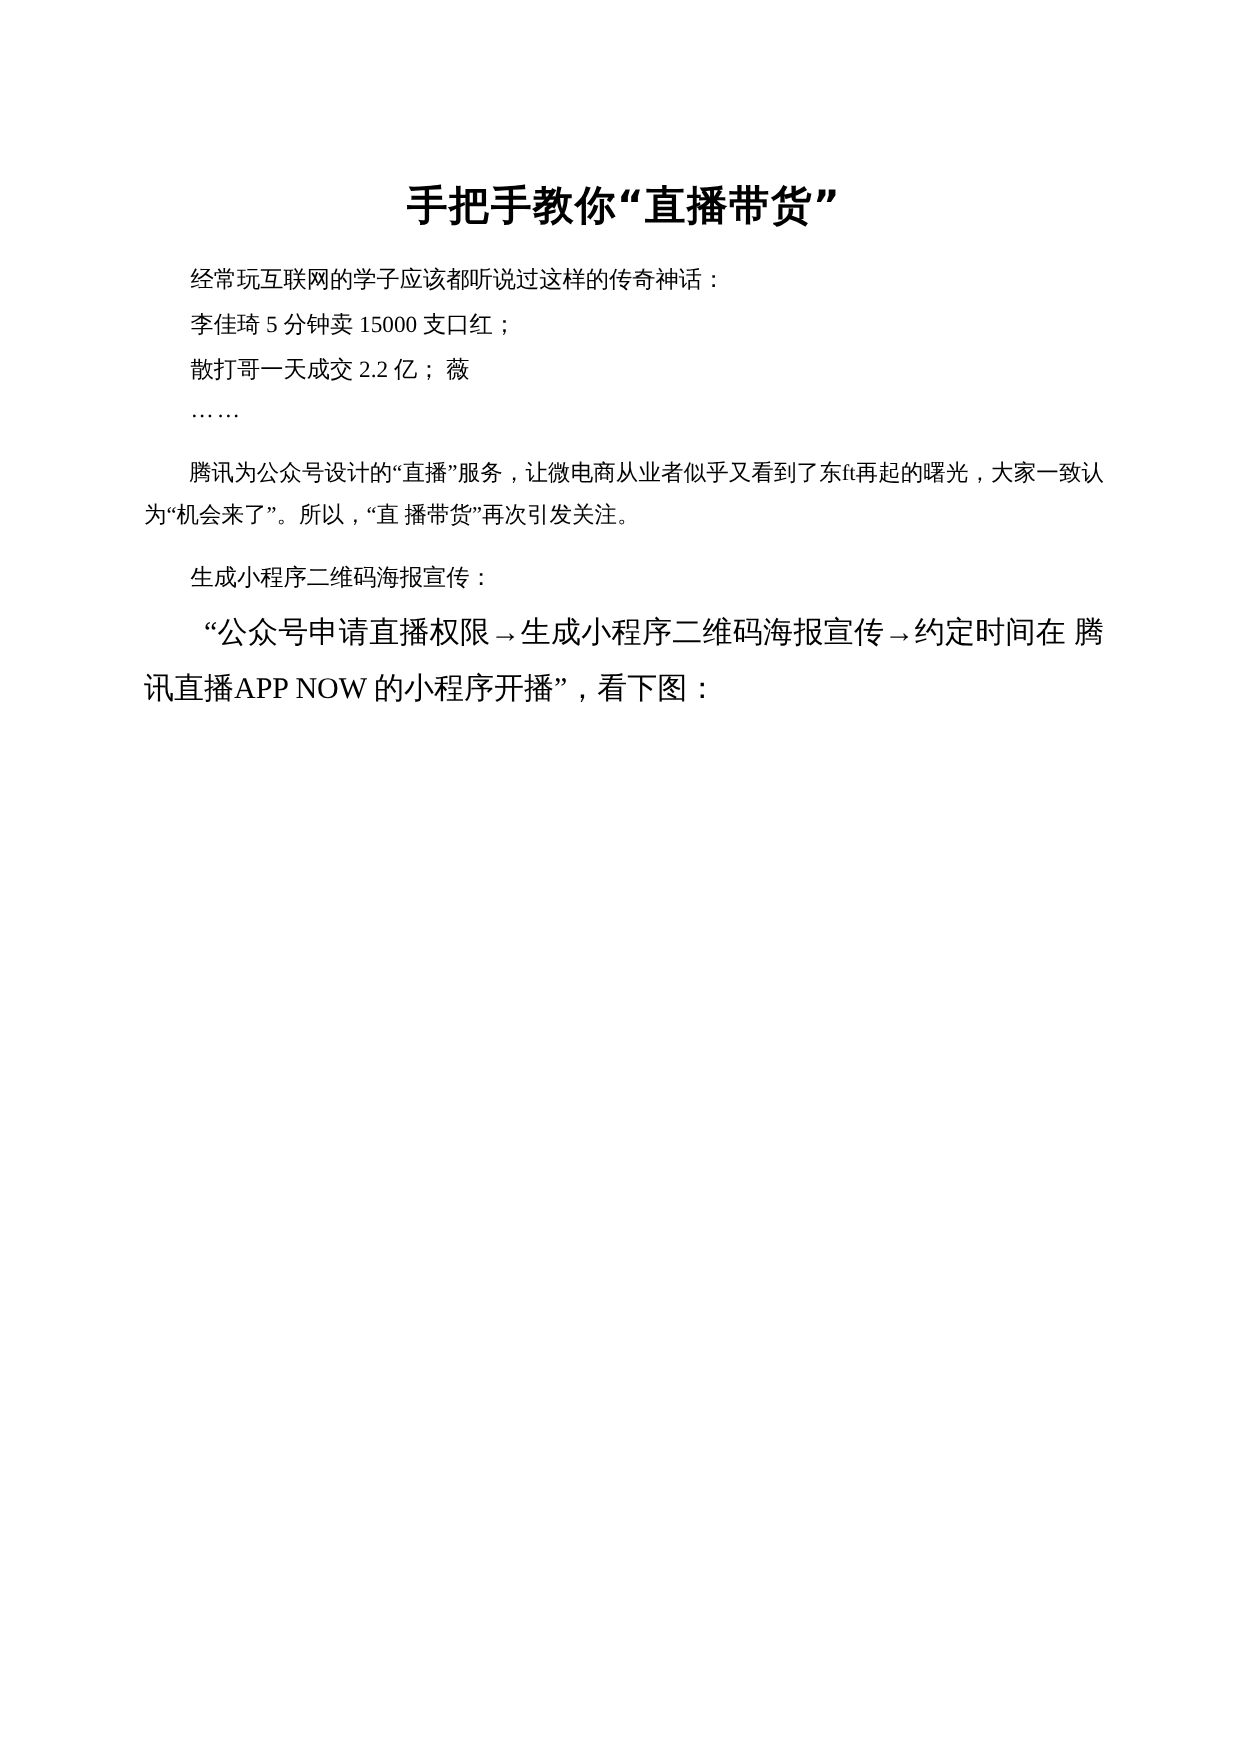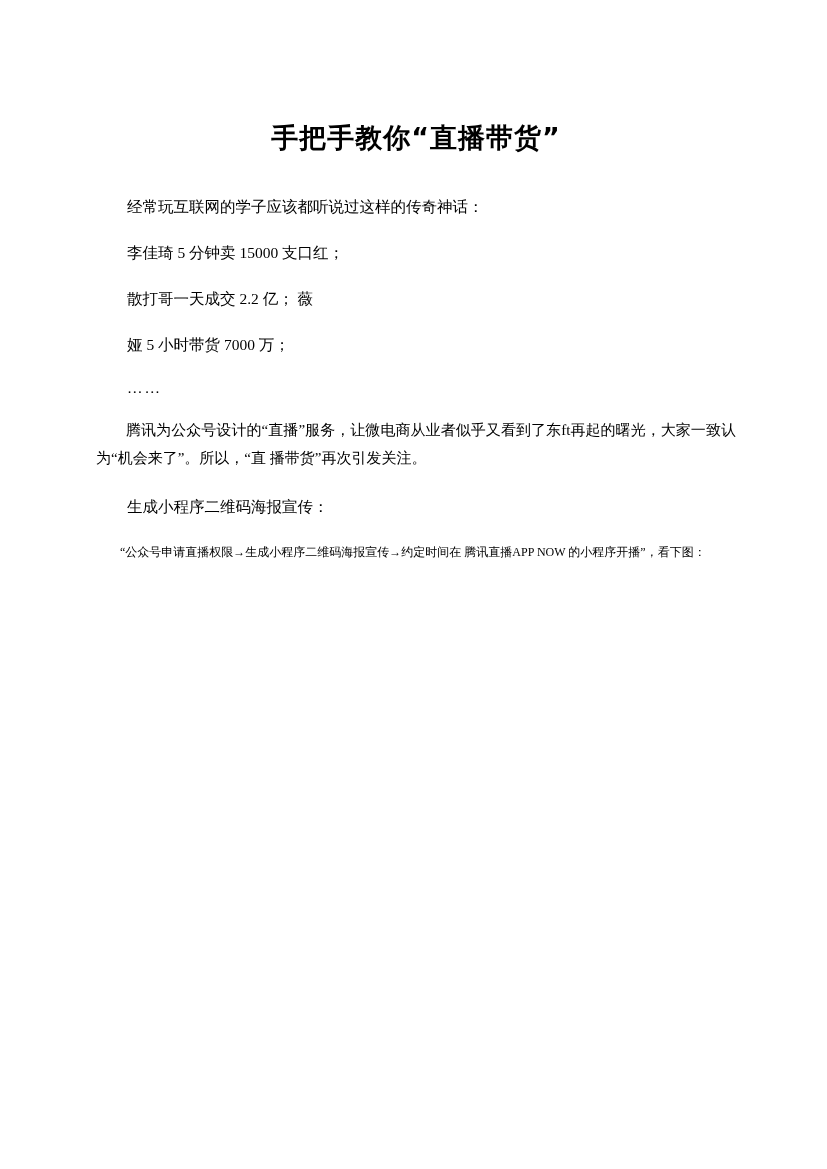--- a/index.html
+++ b/index.html
@@ -44,56 +44,55 @@
   .para {
     font-size: 15.5px;
     line-height: 1.55;
     margin: 0;
     color: #000;
     text-align: justify;
   }
   .p-indent {
     text-indent: 2em;
   }
-  .gap-1 { margin-top: 40px; }
-  .gap-2 { margin-top: 22px; }
+  .gap-1 { margin-top: 20px; }
+  .gap-2 { margin-top: 6px; }
   .gap-3 { margin-top: 20px; }
   .ellipsis-line {
     font-size: 15.5px;
     letter-spacing: 2px;
     text-indent: 2em;
   }
   .wide-para {
     font-size: 15px;
     line-height: 1.85;
     text-indent: 2em;
     text-align: justify;
   }
   .wide-para-2 {
-    font-size: 12px;
+    font-size: 20px;
     line-height: 1.85;
     text-indent: 2em;
     text-align: justify;
   }
 </style>
 </head>
 <body>
 
 <div class="page">
   <div class="doc-body">
 
     <h1 class="doc-title">手把手教你“直播带货”</h1>
 
     <p class="para p-indent gap-1">经常玩互联网的学子应该都听说过这样的传奇神话：</p>
 
     <p class="para p-indent gap-2">李佳琦 5 分钟卖 15000 支口红；</p>
 
     <p class="para p-indent gap-2">散打哥一天成交 2.2 亿； 薇</p>
 
-    <p class="para p-indent gap-2">娅 5 小时带货 7000 万；</p>
 
     <p class="ellipsis-line gap-2">……</p>
 
     <p class="wide-para gap-3">腾讯为公众号设计的“直播”服务，让微电商从业者似乎又看到了东ft再起的曙光，大家一致认为“机会来了”。所以，“直 播带货”再次引发关注。</p>
 
     <p class="para p-indent gap-2">生成小程序二维码海报宣传：</p>
 
     <p class="wide-para-2 gap-2">“公众号申请直播权限→生成小程序二维码海报宣传→约定时间在 腾讯直播APP NOW 的小程序开播”，看下图：</p>
 
   </div>

